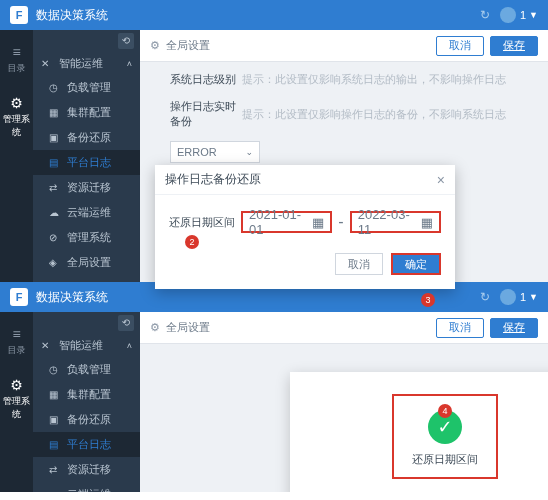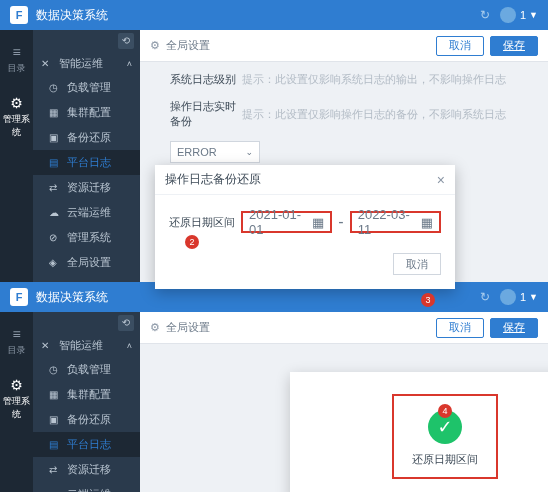--- a/index.html
+++ b/index.html
@@ -198,20 +198,21 @@
         </div>
         <span class="dsep">-</span>
         <div class="dinput">
           <span>2022-03-11</span>
           <span>▦</span>
         </div>
       </div>
     </div>
     <div class="dfoot">
       <div class="dbtn cancel">取消</div>
+      <div class="dbtn ok">确定</div>
     </div>
   </div>
 </div>
 
 <div class="panel panel2">
   <div class="topbar">
     <div class="logo">F</div>
     <span>数据决策系统</span>
     <div class="spacer"></div>
     <span style="margin-right:10px;color:#a9cdee">↻</span>

